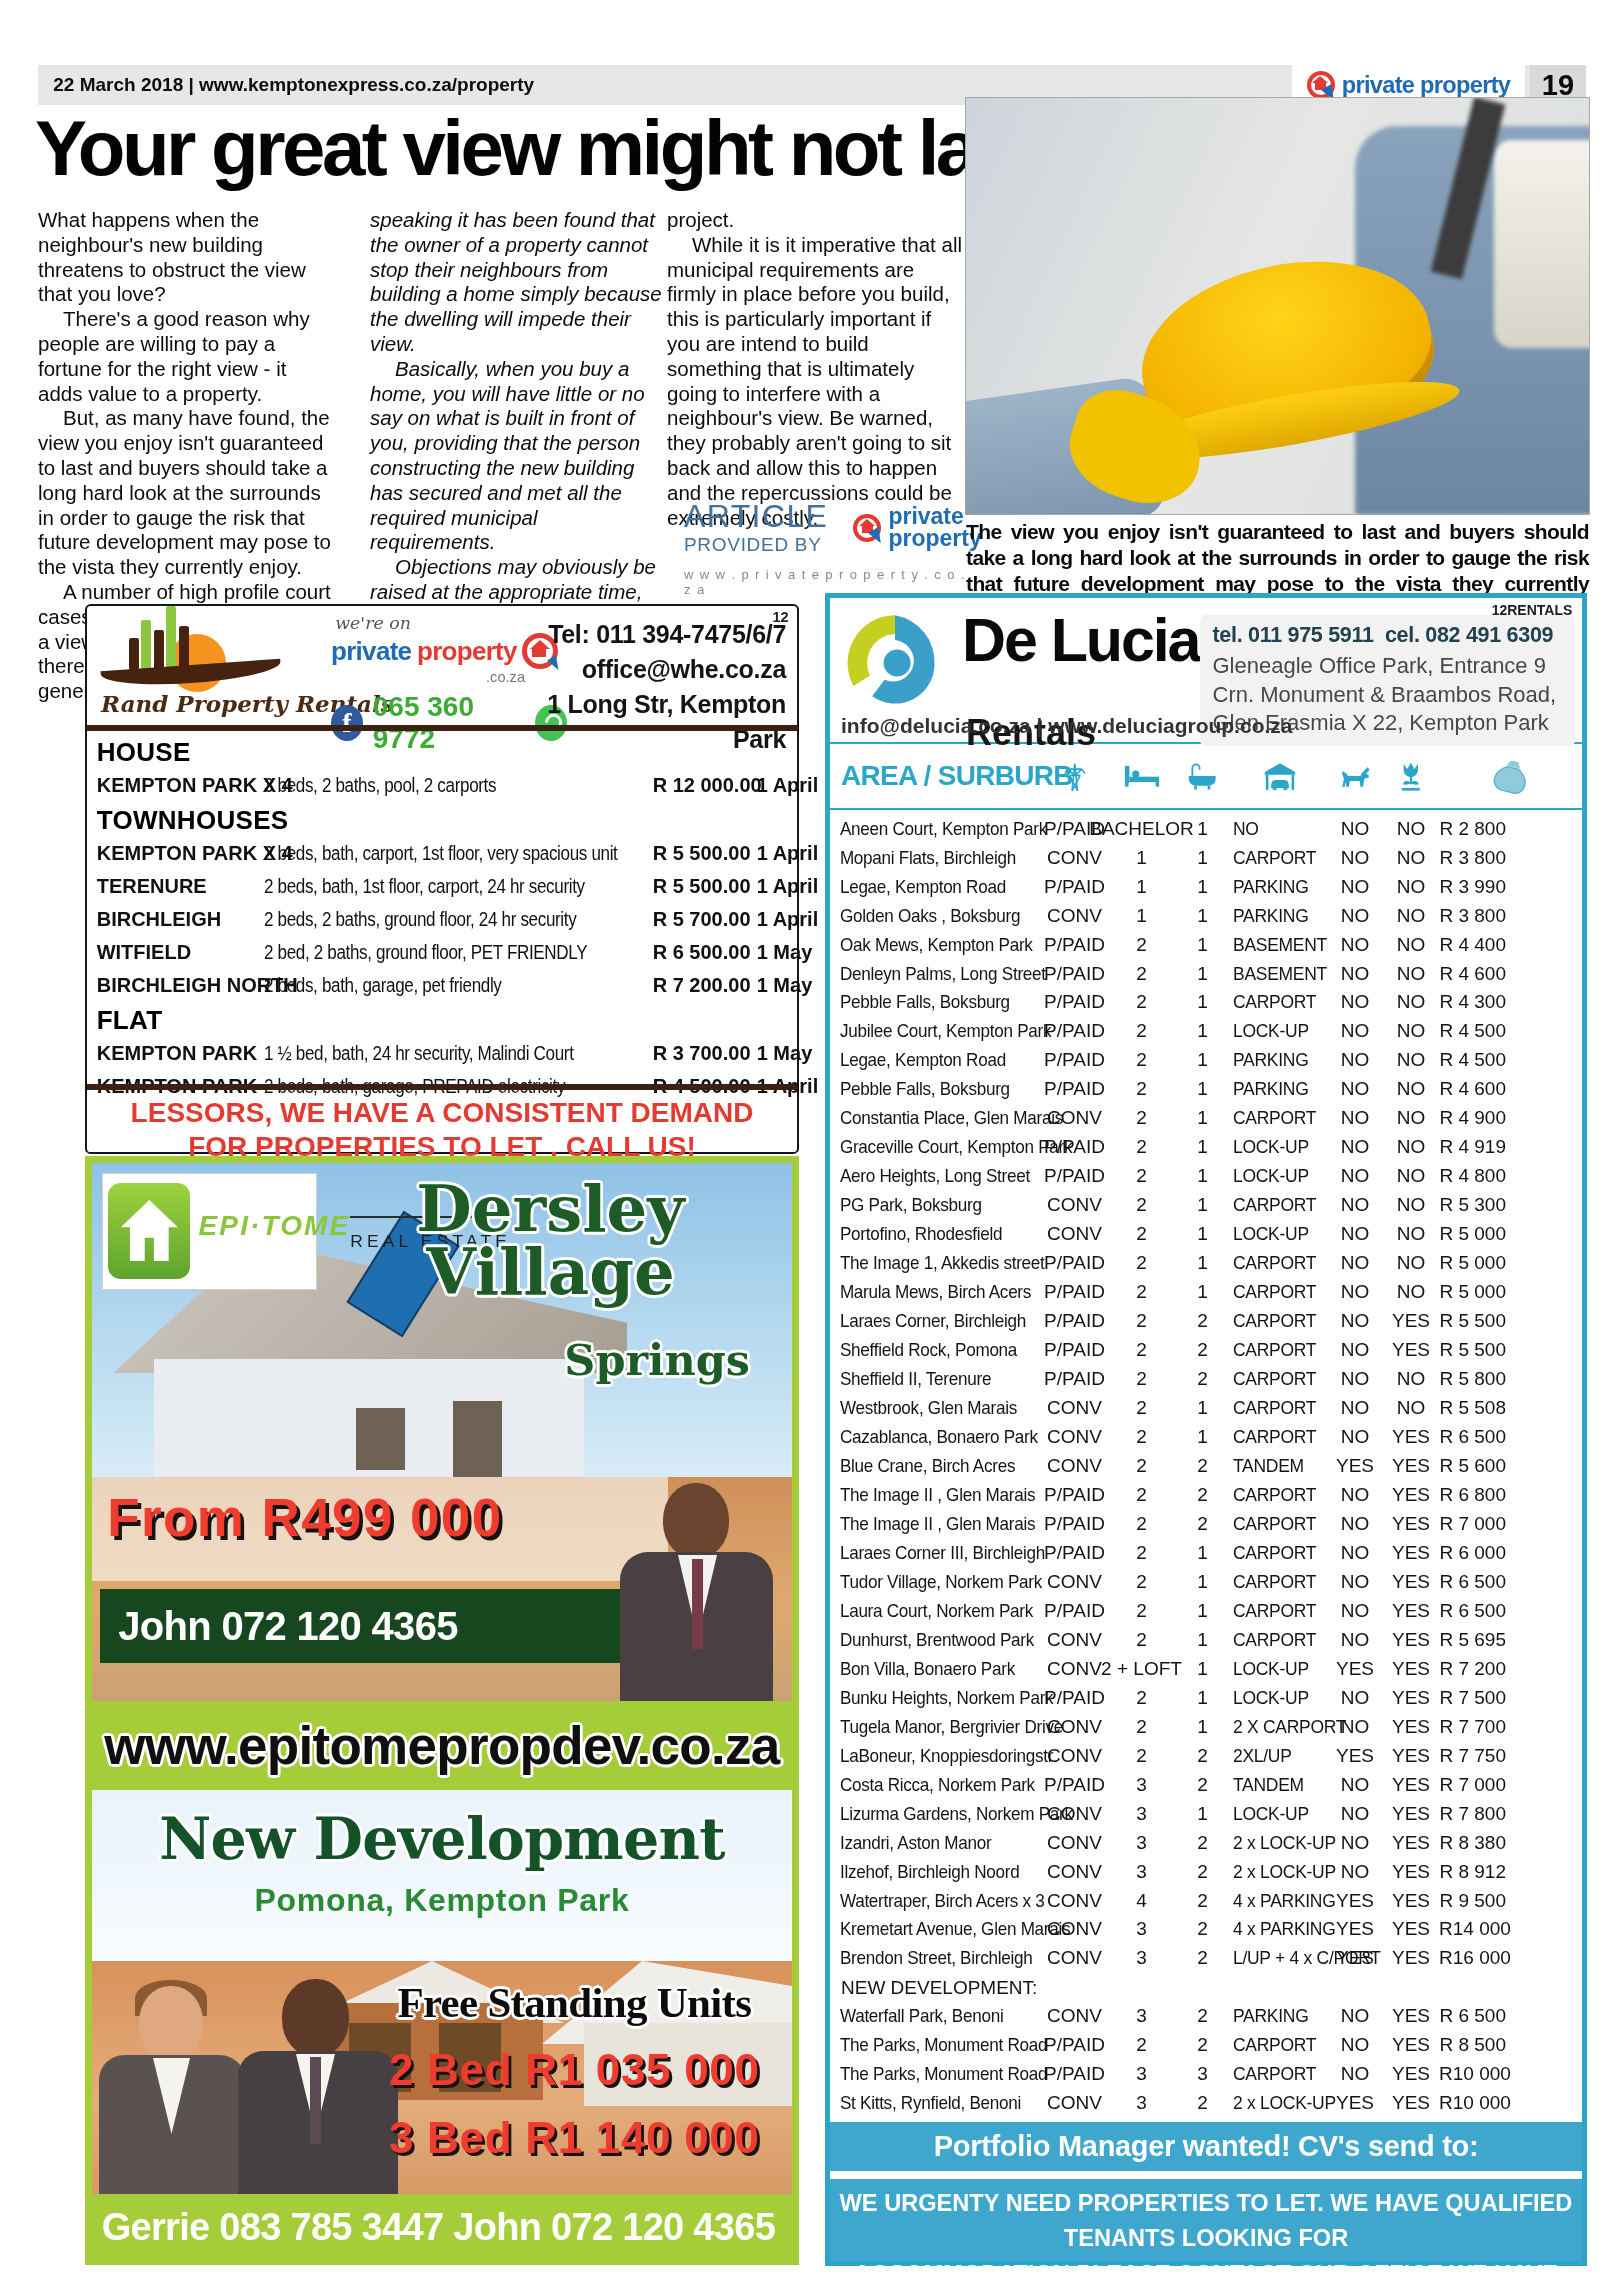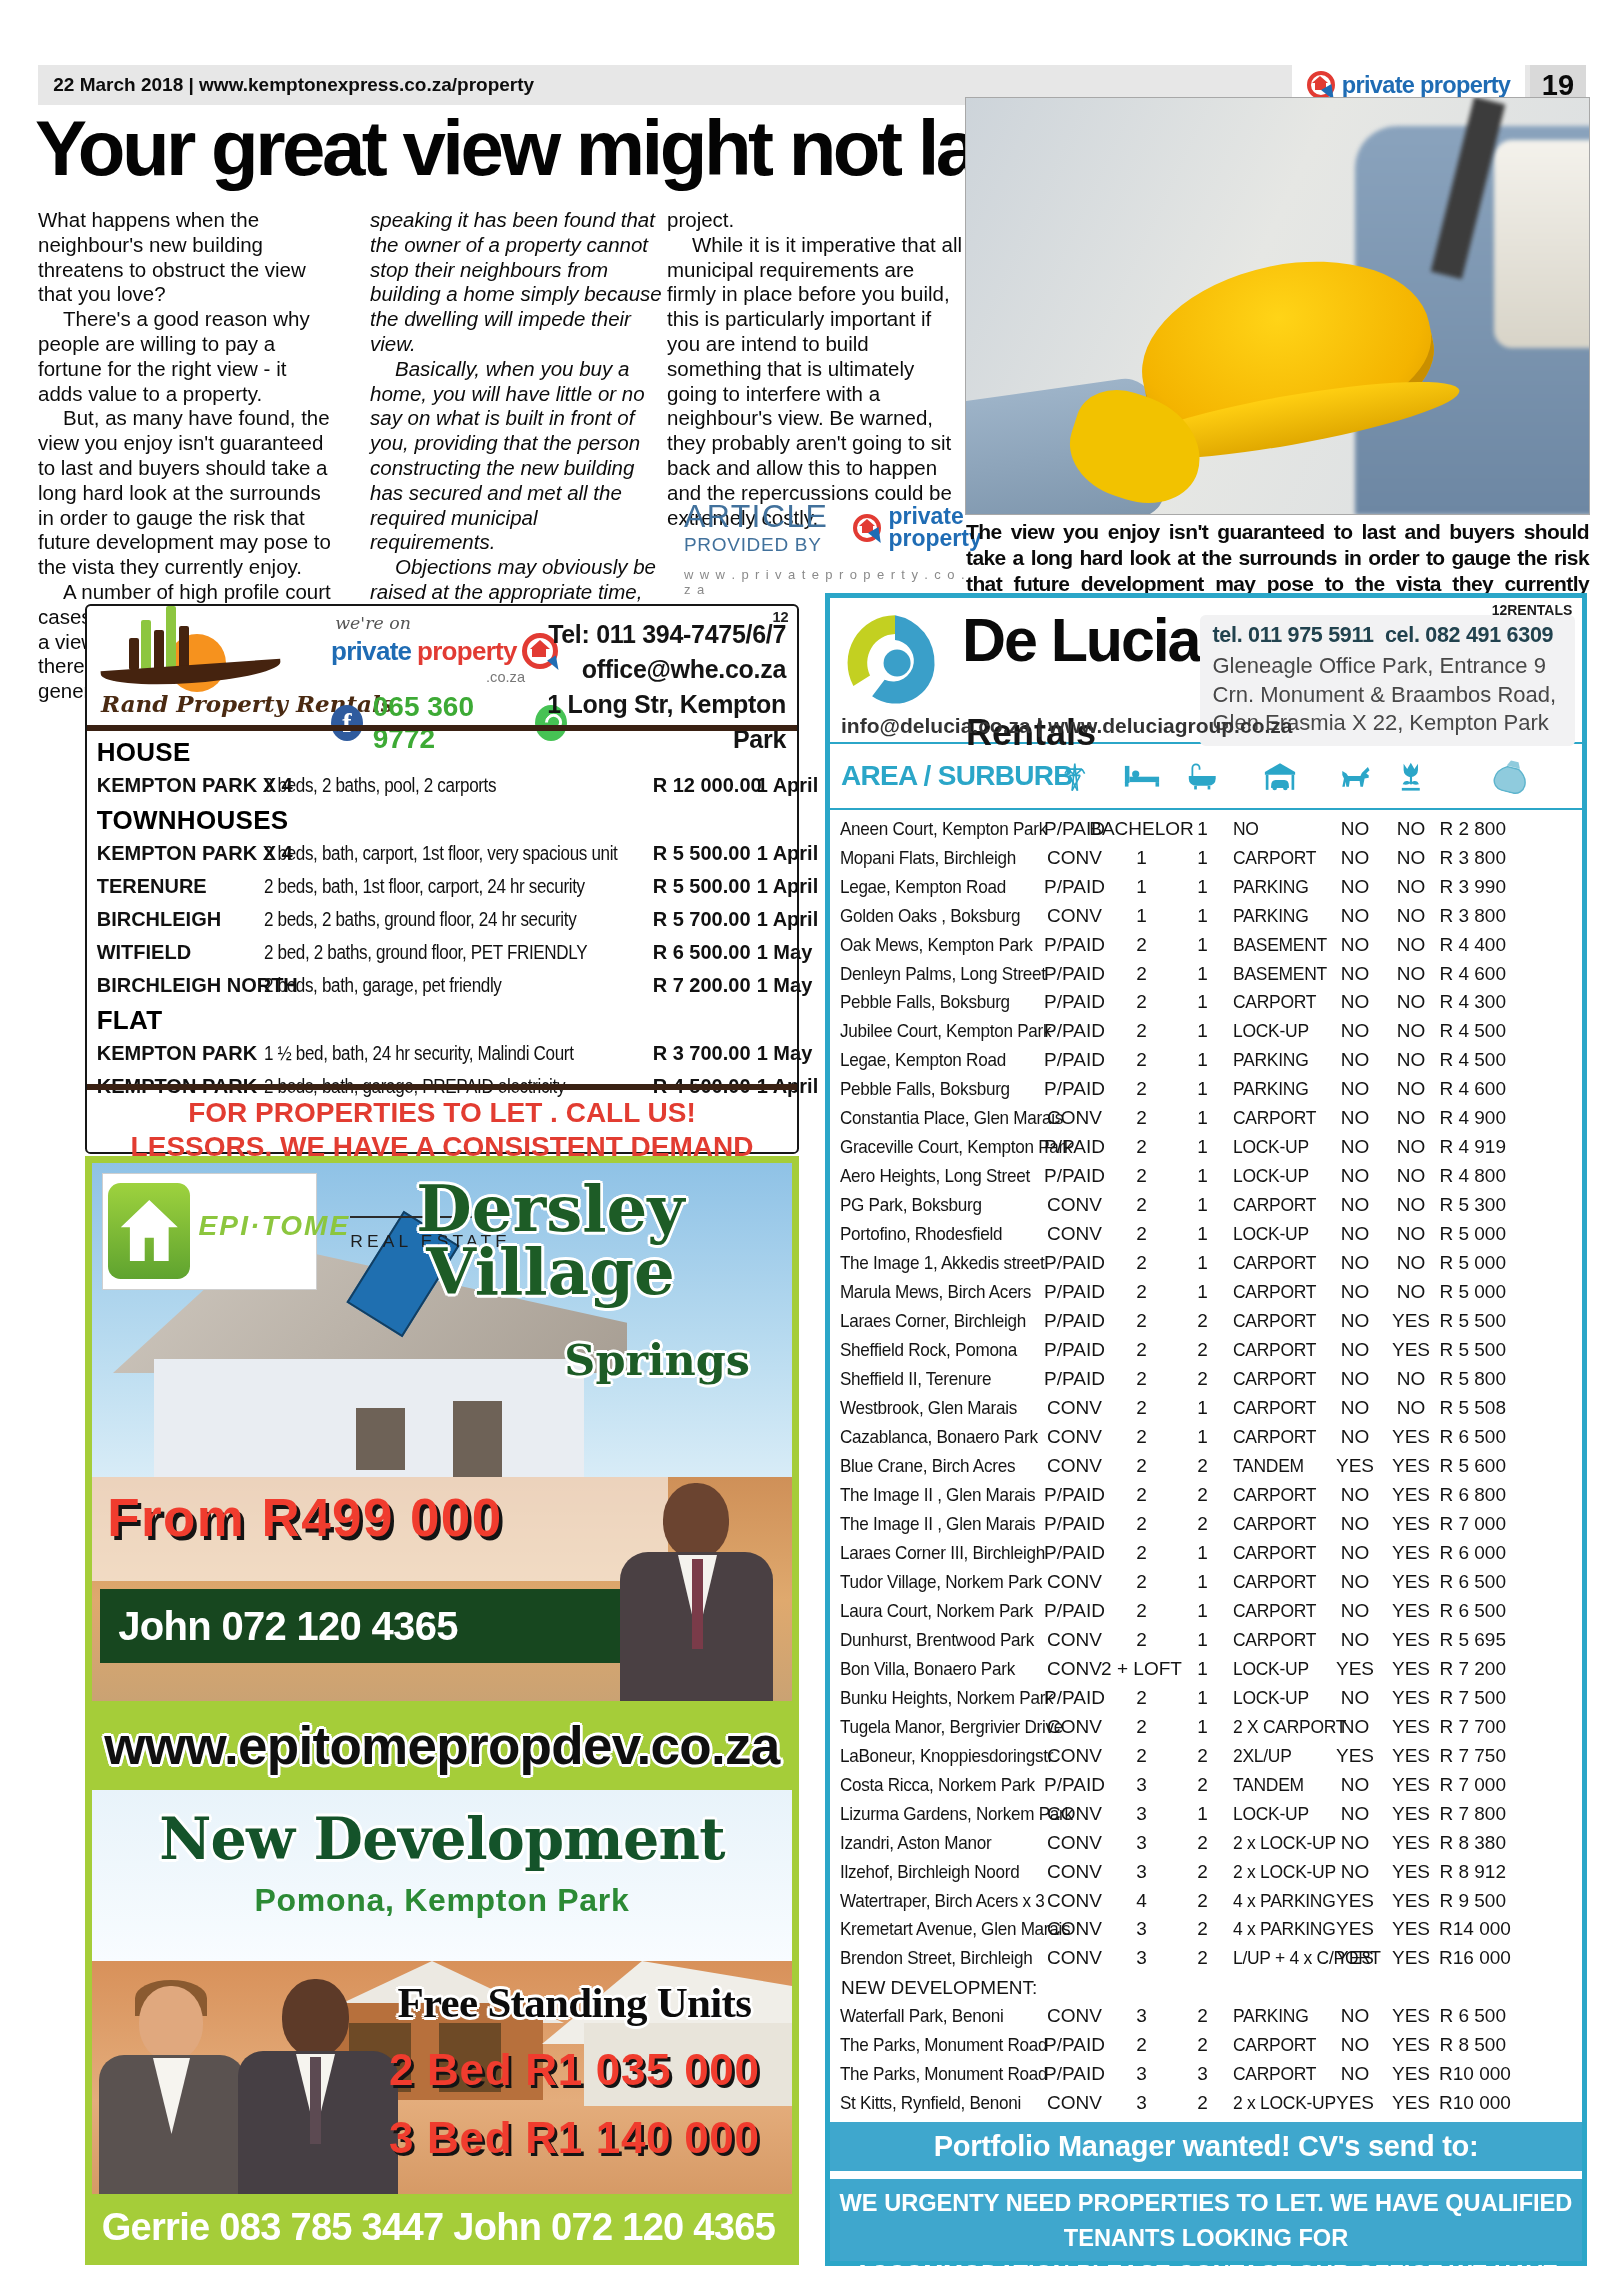--- a/index.html
+++ b/index.html
@@ -330,22 +330,22 @@
         </div>
         <div class="rand-row">
           <div class="rc-name">KEMPTON PARK</div>
           <div class="rc-desc">2 beds, bath, garage, PREPAID electricity</div>
           <div class="rc-price">R 4 500.00</div>
           <div class="rc-date">1 April</div>
         </div>
       </div>
     <div class="rand-rule rule-bot"></div>
     <div class="rand-red">
+      <div>LESSORS, WE HAVE A CONSISTENT DEMAND</div>
       <div>FOR PROPERTIES TO LET . CALL US!</div>
-      <div>LESSORS, WE HAVE A CONSISTENT DEMAND</div>
     </div>
   </div>
 
   <div class="epitome">
     <div class="ep-hero">
       <div class="ep-house-roof"></div>
       <div class="ep-house-wall"></div>
       <div class="ep-solar"></div>
       <div class="ep-win"></div>
       <div class="ep-door"></div>

